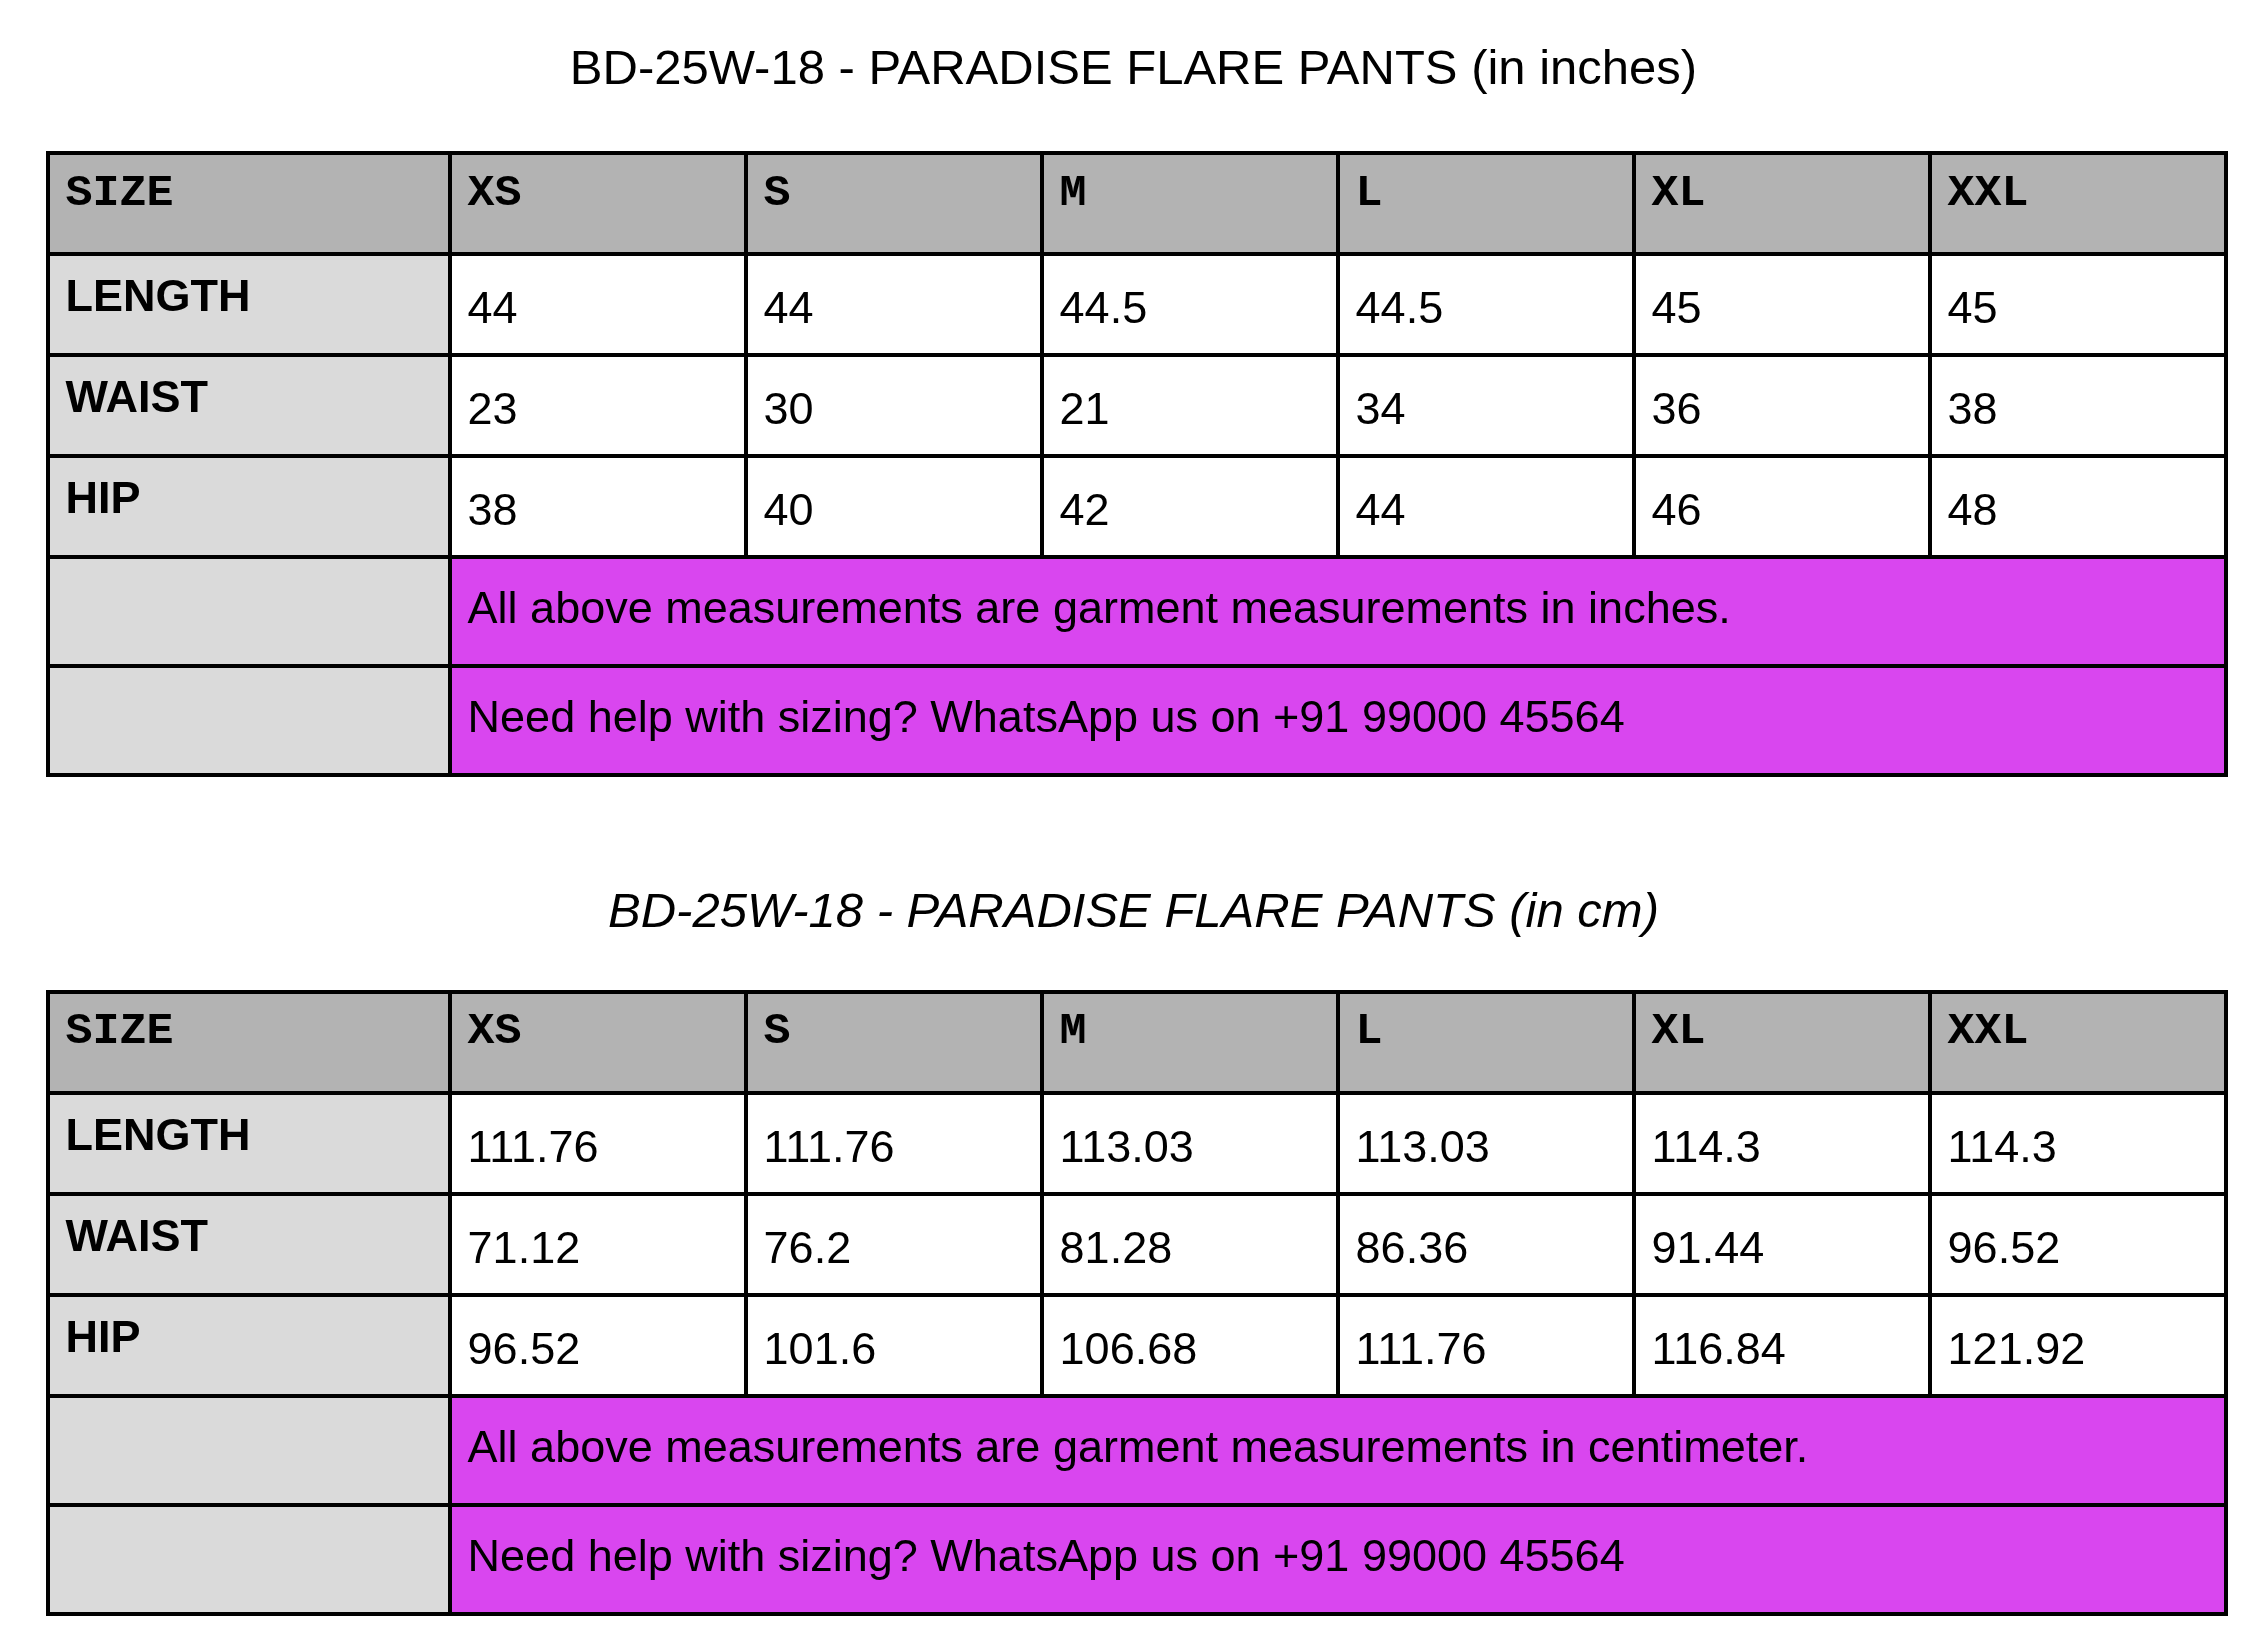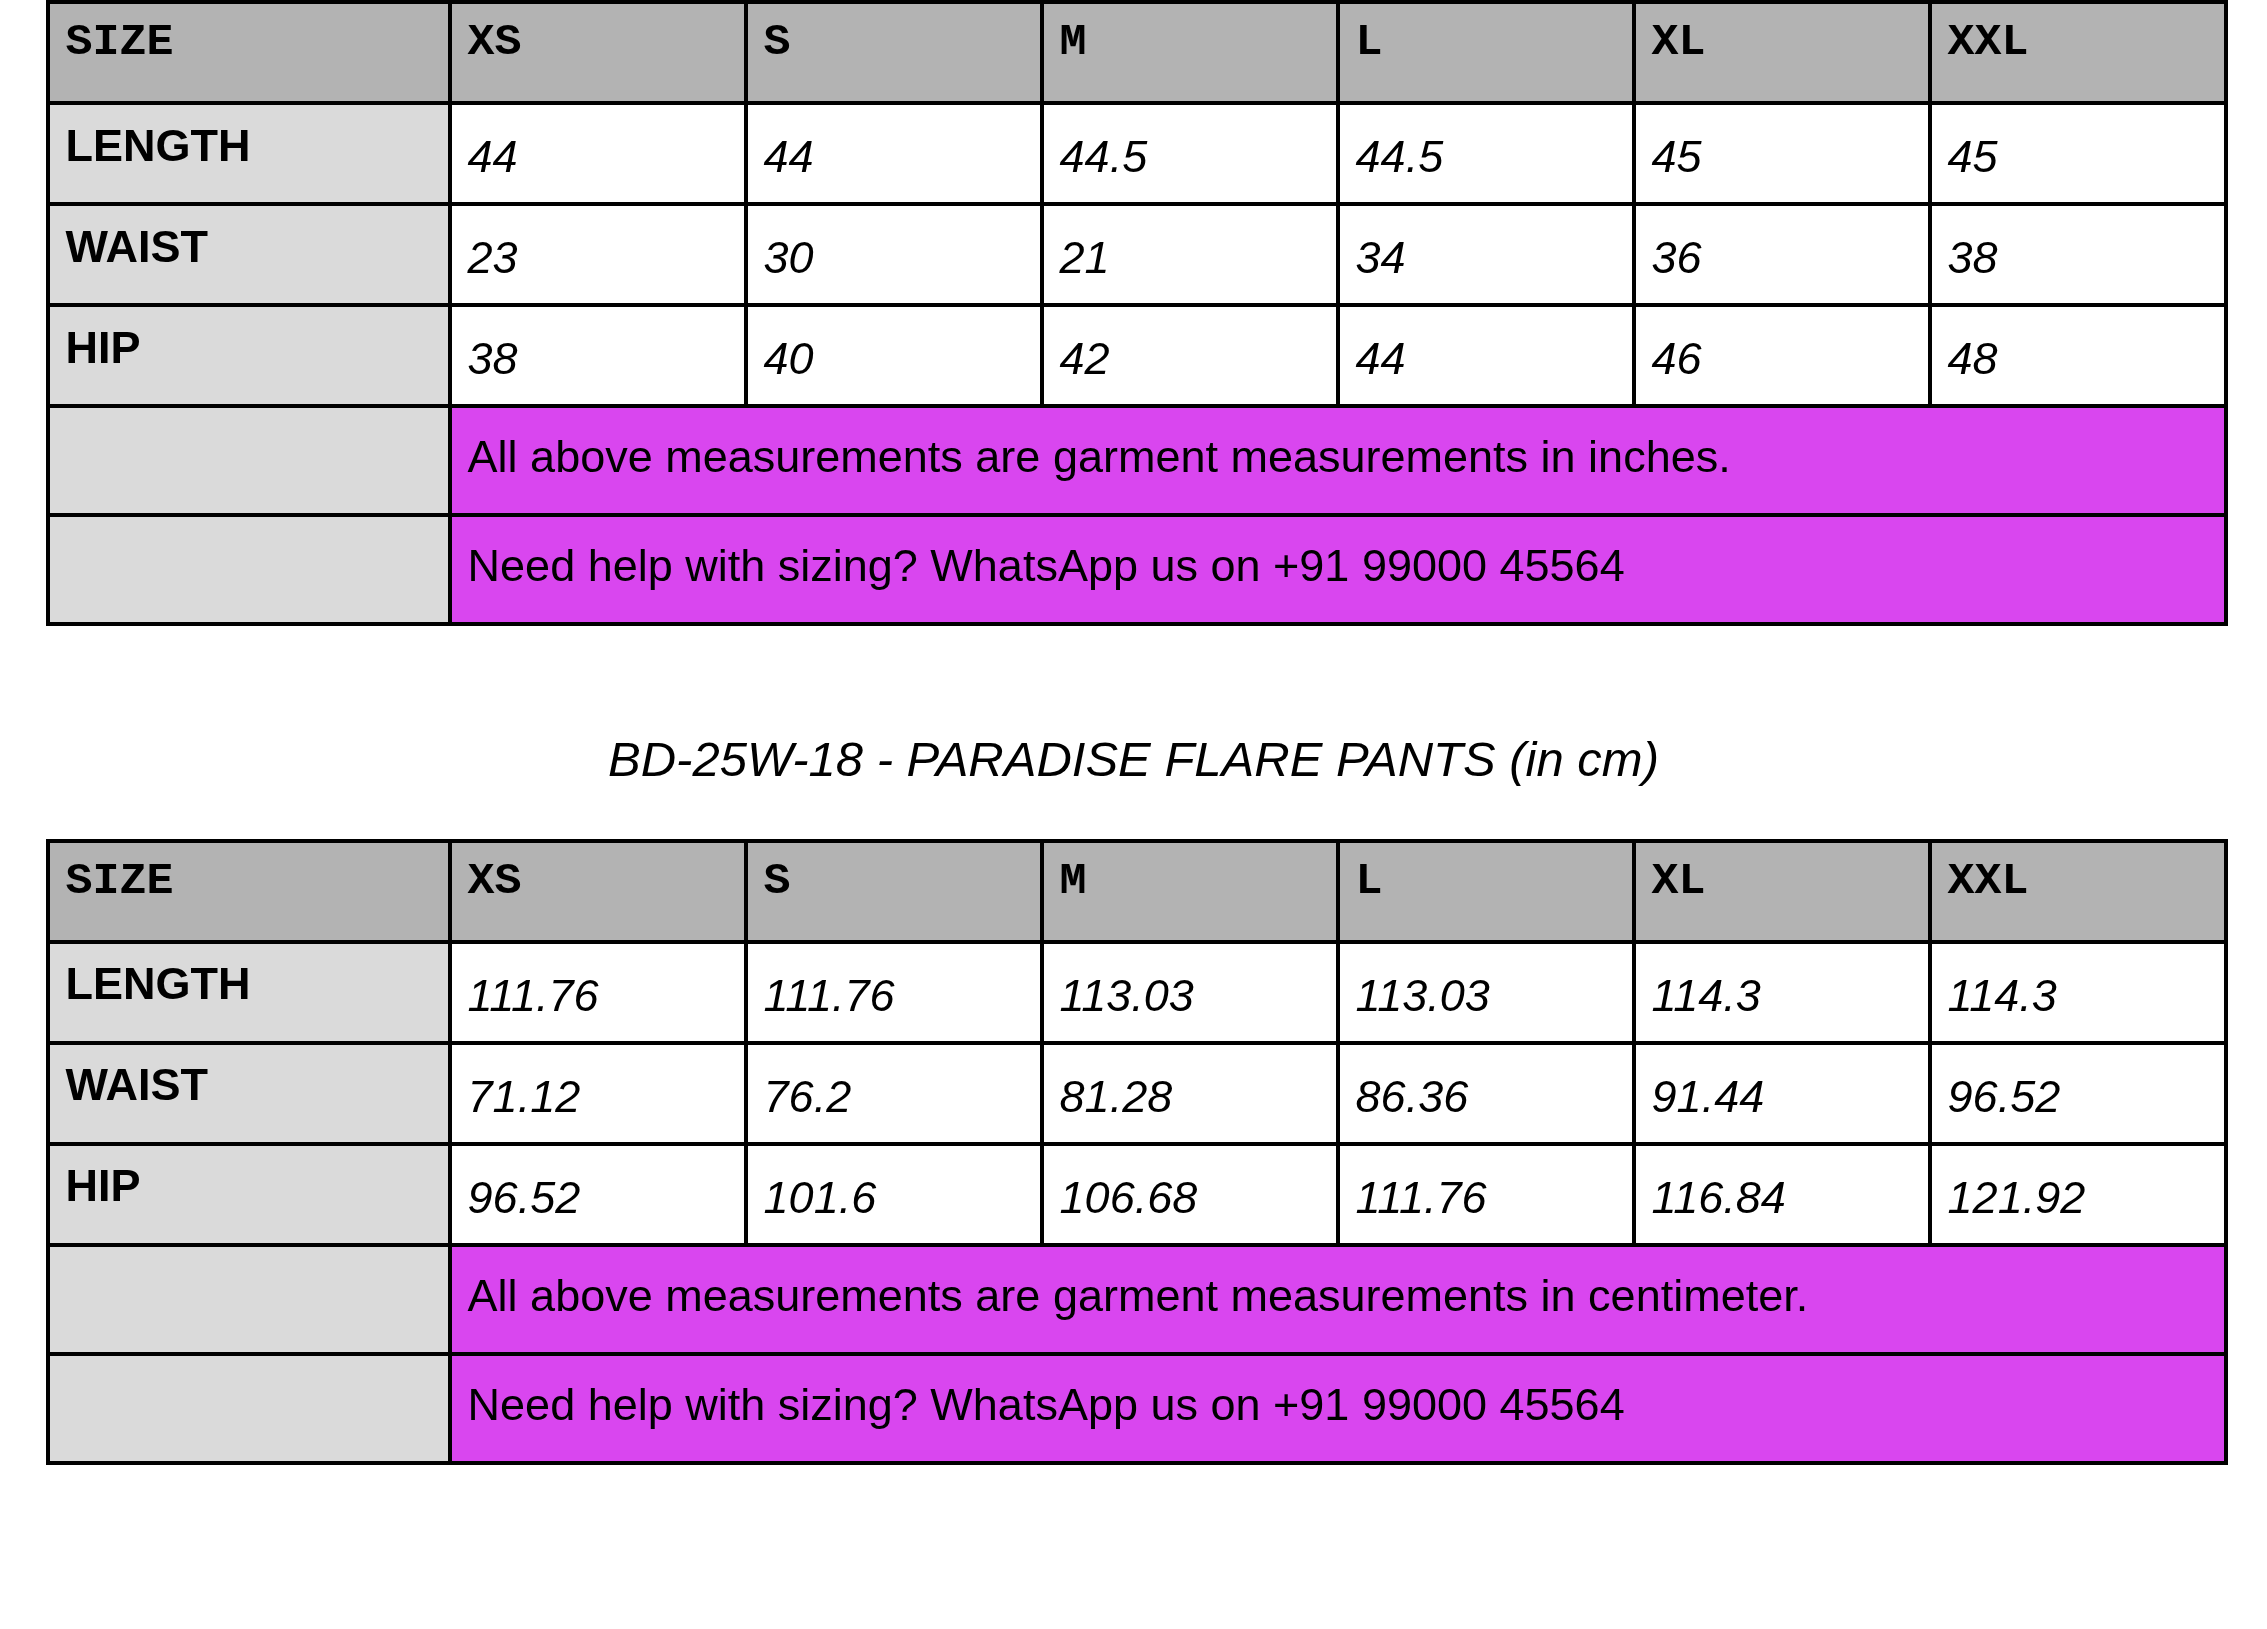--- a/index.html
+++ b/index.html
@@ -60,37 +60,37 @@
   }
   td.label-cell {
     background: #dadada;
     font-weight: 700;
     padding: 14.6px 5.9px 0 15.6px;
   }
   td.value-cell {
     background: #ffffff;
     font-weight: 400;
     padding: 26px 5.9px 0 15.6px;
-    font-style: italic;
   }
   td.note-text-cell {
     background: #d946ef;
     font-weight: 400;
     padding: 23.4px 5.9px 0 15.6px;
   }
   td.note-label-cell {
     background: #dadada;
   }
 </style>
 </head>
 <body>
 
 <div class="sheet">
 
   <section class="section-inches">
+    <h1 class="chart-title">BD-25W-18 - PARADISE FLARE PANTS (in inches)</h1>
 
     <table class="size-table">
       <colgroup>
         <col class="c-label">
           <col class="c-data">
           <col class="c-data">
           <col class="c-data">
         <col class="c-data">
           <col class="c-data">
           <col class="c-data">

